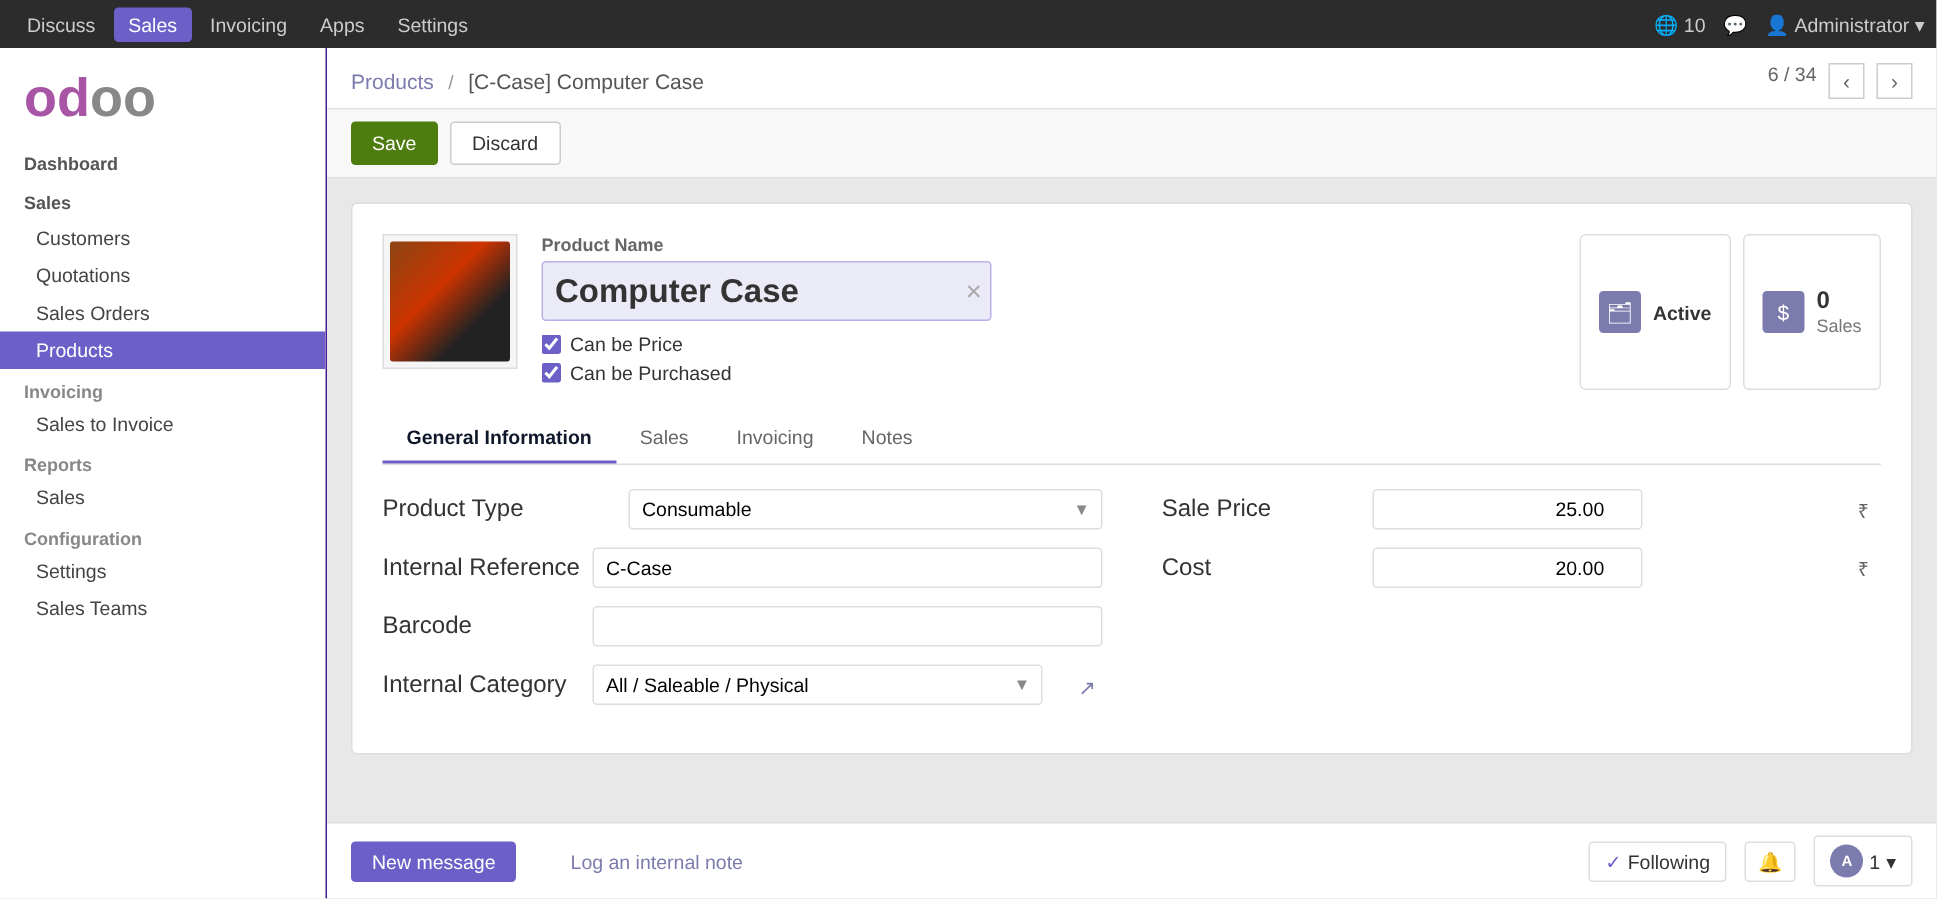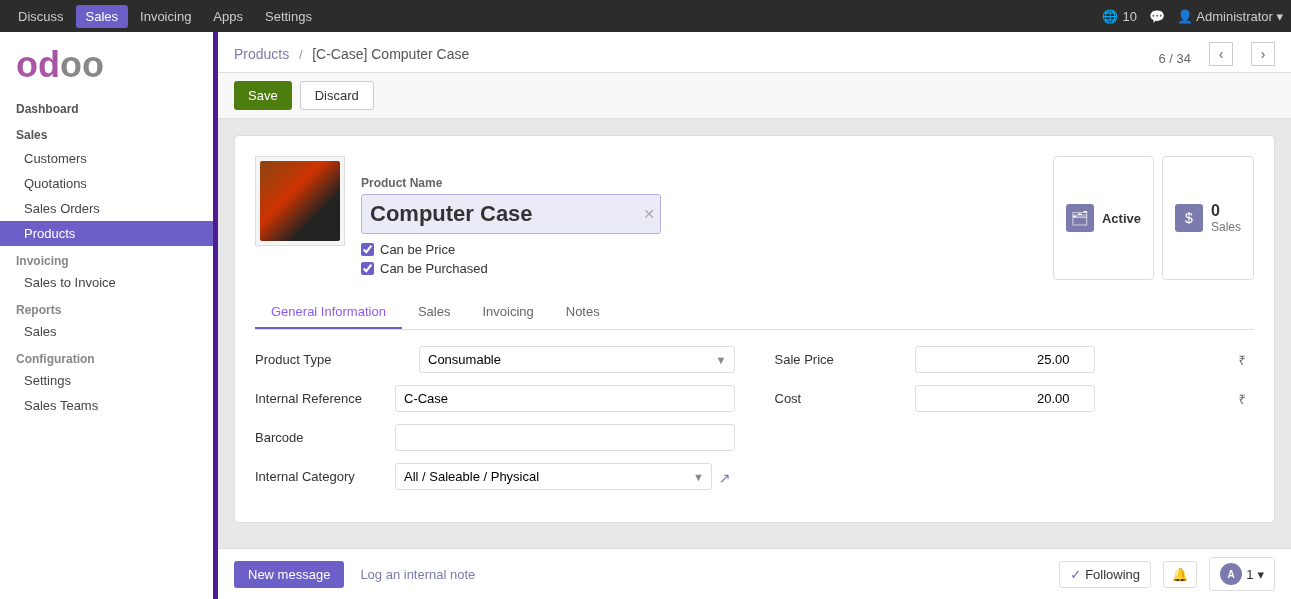--- a/index.html
+++ b/index.html
@@ -27,21 +27,21 @@
     .top-nav-right { display: flex; align-items: center; gap: 12px; color: #ccc; font-size: 13px; }
     .top-nav-right span { cursor: pointer; }
 
     
     .layout { display: flex; height: calc(599px - 32px); }
 
     
     .sidebar {
       width: 218px;
       background: #fff;
-      border-right: 5px solid #4c1d95;
+      border-right: 1px solid #4c1d95;
       overflow-y: auto;
       flex-shrink: 0;
     }
     .sidebar-logo {
       padding: 12px 16px 8px;
       display: flex; align-items: center;
     }
     .odoo-logo { font-size: 36px; font-weight: bold; color: #888; }
     .odoo-logo span { color: #a855a5; }
 
@@ -79,21 +79,21 @@
       padding: 10px 16px 6px;
       border-bottom: 1px solid #e0e0e0;
       display: flex;
       align-items: center;
       justify-content: space-between;
     }
     .breadcrumb { font-size: 14px; color: #7c7bad; cursor: pointer; }
     .breadcrumb-sep { margin: 0 6px; color: #999; }
     .breadcrumb-current { font-size: 14px; color: #555; }
 
-    .breadcrumb-nav { display: flex; align-items: flex-end; gap: 18px; font-size: 13px; color: #666; }
+    .breadcrumb-nav { display: flex; align-items: flex-start; gap: 8px; font-size: 13px; color: #666; }
     .nav-count { }
     .nav-btn {
       border: 1px solid #ccc;
       background: #fff;
       width: 24px; height: 24px;
       cursor: pointer;
       display: flex; align-items: center; justify-content: center;
       font-size: 14px; color: #666;
     }
 
@@ -153,21 +153,21 @@
       display: flex; align-items: center; justify-content: center;
       background: #f5f5f5;
       flex-shrink: 0;
     }
     .product-image-placeholder {
       width: 80px; height: 80px;
       background: linear-gradient(135deg, #8B4513 0%, #cc3300 40%, #222 70%);
       border-radius: 2px;
     }
 
-    .product-name-section { flex: 1; margin-top: 20px; }
+    .product-name-section { flex: 1; }
     .product-name-label { font-size: 12px; color: #666; margin-bottom: 4px; font-weight: bold; }
     .product-name-input {
       width: 300px;
       font-size: 22px;
       font-weight: bold;
       padding: 6px 8px;
       border: 1px solid #b8b0e8;
       background: #ebebf8;
       border-radius: 3px;
       color: #333;
@@ -219,39 +219,39 @@
       margin-bottom: 16px;
     }
     .form-tab {
       padding: 8px 16px;
       cursor: pointer;
       color: #666;
       font-size: 13px;
       border-bottom: 2px solid transparent;
     }
     .form-tab.active {
-      color: #8b5cf6;
+      color: #0f172a;
       border-bottom: 2px solid #6c5fc7;
-      font-weight: normal;
+      font-weight: bold;
     }
 
     
     .form-grid {
       display: grid;
       grid-template-columns: 1fr 1fr;
       gap: 0 40px;
     }
     .form-row {
       display: flex;
       align-items: center;
       margin-bottom: 12px;
     }
     .form-label {
       width: 140px;
-      font-size: 13px;
+      font-size: 16px;
       color: #333;
       flex-shrink: 0;
     }
     .form-field { flex: 1; }
     .form-input {
       width: 100%;
       padding: 5px 8px;
       border: 1px solid #ddd;
       border-radius: 3px;
       font-size: 13px;
@@ -266,21 +266,21 @@
       font-size: 13px;
       background: #fff;
       appearance: none;
       cursor: pointer;
     }
     .select-arrow {
       position: absolute; right: 8px; top: 50%; transform: translateY(-50%);
       color: #888; pointer-events: none; font-size: 11px;
     }
 
-    .category-wrapper { display: flex; align-items: flex-end; gap: 3px; flex: 1; }
+    .category-wrapper { display: flex; align-items: flex-end; gap: 20px; flex: 1; }
     .category-select-wrapper { position: relative; flex: 1; }
     .external-link-btn {
       background: none; border: none; cursor: pointer;
       color: #7c7bad; font-size: 14px; padding: 4px;
     }
 
     .price-input-wrapper { position: relative; }
     .price-input {
       width: 180px;
       padding: 5px 24px 5px 8px;
@@ -313,20 +313,21 @@
       cursor: pointer;
       font-size: 13px;
     }
     .btn-log-note {
       background: none;
       border: none;
       color: #7c7bad;
       cursor: pointer;
       font-size: 13px;
       padding: 6px 8px;
+      margin-left: 20px;
     }
     .bottom-right { display: flex; align-items: center; gap: 12px; }
     .following-btn {
       display: flex; align-items: center; gap: 4px;
       background: none; border: 1px solid #ddd;
       padding: 5px 10px; border-radius: 3px;
       cursor: pointer; font-size: 13px; color: #333;
     }
     .following-check { color: #6c5fc7; }
     .bell-btn {

